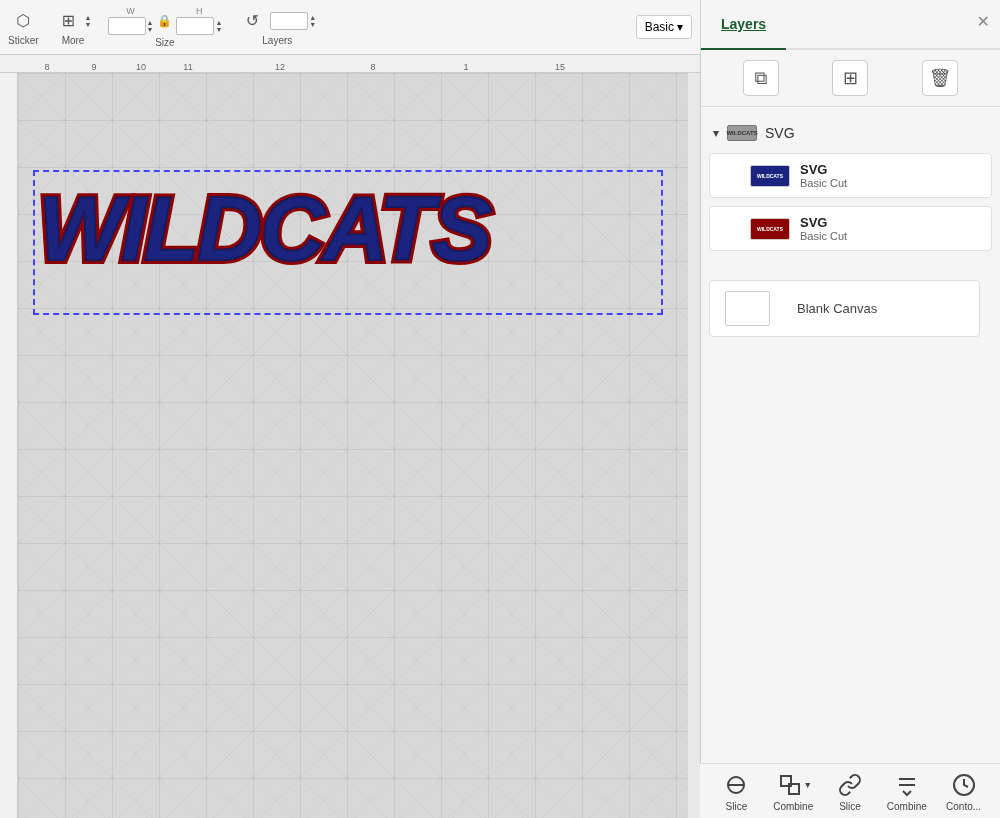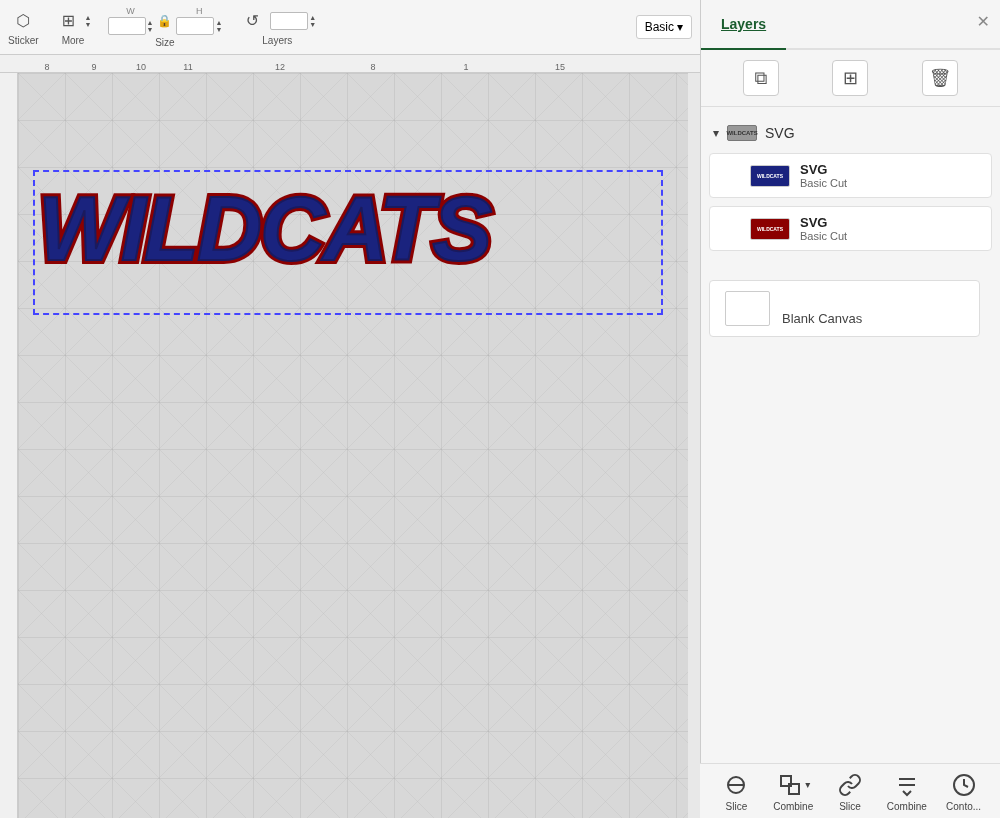--- a/index.html
+++ b/index.html
@@ -282,23 +282,23 @@
       display: flex; align-items: center; justify-content: center;
       font-weight: bold;
     }
     .layer-info { display: flex; flex-direction: column; }
     .layer-type { font-size: 13px; font-weight: bold; color: #222; }
     .layer-subtype { font-size: 11px; color: #666; }
 
     
     #blank-canvas-item {
       display: flex;
-      align-items: flex-end;
+      align-items: center;
       padding: 10px 15px;
-      gap: 12px;
+      gap: 27px;
       margin: 15px 20px 8px 8px;
       background: white;
       border: 1px solid #ddd;
       border-radius: 4px;
     }
     .blank-canvas-thumb {
       width: 45px; height: 35px;
       background: white;
       border: 1px solid #ccc;
       border-radius: 2px;

